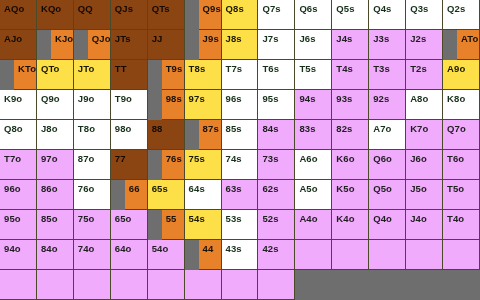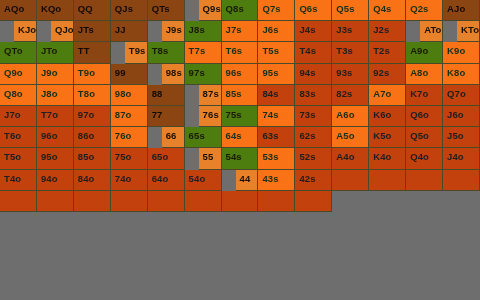--- a/index.html
+++ b/index.html
@@ -12,21 +12,21 @@
     width: 480px;
     height: 300px;
     overflow: hidden;
     font-family: "Liberation Sans", sans-serif;
   }
   #range-grid {
     display: grid;
     grid-template-columns: repeat(13, 1fr);
     grid-template-rows: repeat(10, 1fr);
     width: 480px;
-    height: 212px;
+    height: 300px;
     box-sizing: border-box;
   }
   .cell {
     position: relative;
     box-sizing: border-box;
     border-right: 1px solid #4a4a2a;
     border-bottom: 1px solid #4a4a2a;
     display: flex;
     align-items: flex-start;
     justify-content: flex-start;
@@ -38,23 +38,23 @@
     color: #111;
     line-height: 1;
     padding: 4px 0 0 4px;
     letter-spacing: 0.1px;
     white-space: nowrap;
     -webkit-font-smoothing: none;
   }
   
   .c-brown  { background: #8B4513; }
   .c-orange { background: #E8822A; margin-left: 14px; }
-  .c-yellow { background: #4d7c0f; }
-  .c-green  { background: #f97316; }
-  .c-gray   { background: #c2410c; }
+  .c-yellow { background: #fde047; }
+  .c-green  { background: #ffffff; }
+  .c-gray   { background: #f0abfc; }
   .c-brown .cell-label  { color: #140a02; }
   .c-orange .cell-label { color: #191005; }
   .c-yellow .cell-label { color: #1a1a00; }
   .c-green .cell-label  { color: #16301a; }
   .c-gray .cell-label   { color: #1f1f1f; }
 </style>
 </head>
 <body>
 
 <div id="range-grid">
@@ -85,20 +85,23 @@
     <div class="cell c-green">
       <span class="cell-label">Q6s</span>
     </div>
     <div class="cell c-green">
       <span class="cell-label">Q5s</span>
     </div>
     <div class="cell c-green">
       <span class="cell-label">Q4s</span>
     </div>
     <div class="cell c-green">
+      <span class="cell-label">Q3s</span>
+    </div>
+    <div class="cell c-green">
       <span class="cell-label">Q2s</span>
     </div>
     <div class="cell c-brown">
       <span class="cell-label">AJo</span>
     </div>
     <div class="cell c-orange">
       <span class="cell-label">KJo</span>
     </div>
     <div class="cell c-orange">
       <span class="cell-label">QJo</span>
@@ -177,23 +180,20 @@
     </div>
     <div class="cell c-green">
       <span class="cell-label">Q9o</span>
     </div>
     <div class="cell c-green">
       <span class="cell-label">J9o</span>
     </div>
     <div class="cell c-green">
       <span class="cell-label">T9o</span>
     </div>
-    <div class="cell c-brown">
-      <span class="cell-label">99</span>
-    </div>
     <div class="cell c-orange">
       <span class="cell-label">98s</span>
     </div>
     <div class="cell c-yellow">
       <span class="cell-label">97s</span>
     </div>
     <div class="cell c-green">
       <span class="cell-label">96s</span>
     </div>
     <div class="cell c-green">
@@ -245,23 +245,20 @@
       <span class="cell-label">82s</span>
     </div>
     <div class="cell c-green">
       <span class="cell-label">A7o</span>
     </div>
     <div class="cell c-gray">
       <span class="cell-label">K7o</span>
     </div>
     <div class="cell c-gray">
       <span class="cell-label">Q7o</span>
-    </div>
-    <div class="cell c-gray">
-      <span class="cell-label">J7o</span>
     </div>
     <div class="cell c-gray">
       <span class="cell-label">T7o</span>
     </div>
     <div class="cell c-gray">
       <span class="cell-label">97o</span>
     </div>
     <div class="cell c-green">
       <span class="cell-label">87o</span>
     </div>

